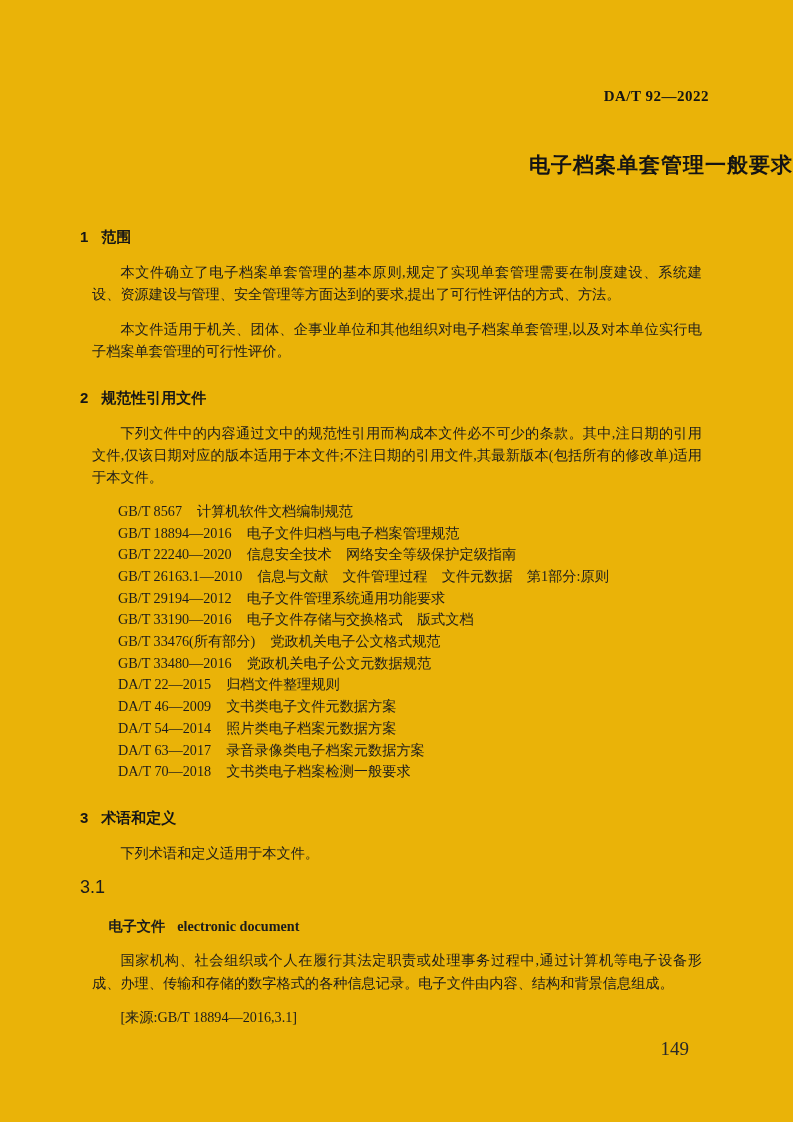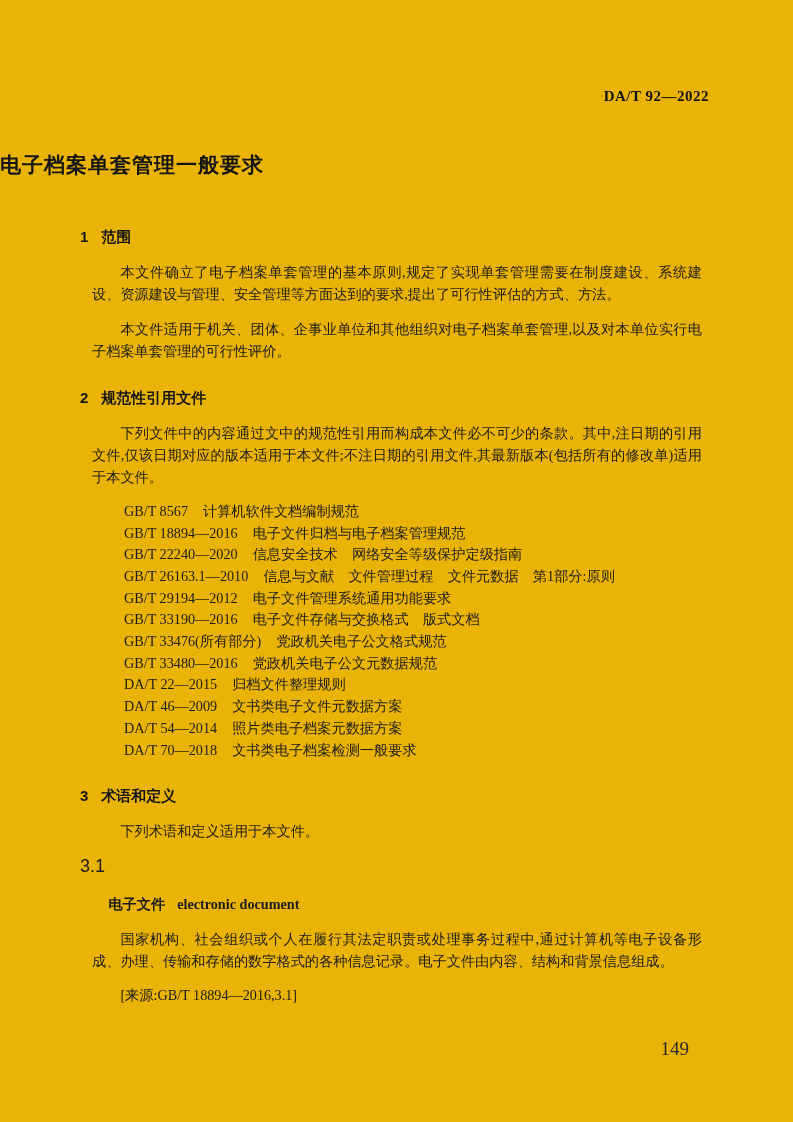--- a/index.html
+++ b/index.html
@@ -20,21 +20,21 @@
     font-weight: bold;
     letter-spacing: 0.5px;
     font-family: "Liberation Serif", "DejaVu Serif", serif;
     color: #141414;
   }
   .doc-title {
     position: absolute;
     top: 151px;
     left: 0;
     width: 100%;
-    text-align: left;
+    text-align: right;
     font-size: 21px;
     font-weight: bold;
     letter-spacing: 1px;
     font-family: "Liberation Sans", "DejaVu Sans", sans-serif;
     color: #141414;
   }
   .content {
     position: absolute;
     left: 80px;
     top: 226px;
@@ -53,21 +53,21 @@
   .body-para {
     margin: 12px;
     font-size: 14.2px;
     line-height: 22.4px;
     text-indent: 2em;
     text-align: justify;
     color: #1c1c1c;
   }
   .ref-list { margin: 1px 0 0 0; padding: 0 0 0 38px; list-style: none; }
   .ref-item { font-size: 14.2px; line-height: 21.7px; white-space: nowrap; }
-  .ref-code { display: inline-block; margin-right: 15px; margin-left: 6px; }
+  .ref-code { display: inline-block; margin-right: 15px; }
   .clause-num {
     margin: 2px 0 16px 0;
     font-family: "Liberation Sans", "DejaVu Sans", sans-serif;
     font-size: 18px;
     line-height: 22.4px;
     color: #1c1c1c;
   }
   .term-line {
     margin: 0;
     padding-left: 2em;
@@ -113,20 +113,21 @@
       <li class="ref-item"><span class="ref-code">GB/T 18894—2016</span><span>电子文件归档与电子档案管理规范</span></li>
       <li class="ref-item"><span class="ref-code">GB/T 22240—2020</span><span>信息安全技术　网络安全等级保护定级指南</span></li>
       <li class="ref-item"><span class="ref-code">GB/T 26163.1—2010</span><span>信息与文献　文件管理过程　文件元数据　第1部分:原则</span></li>
       <li class="ref-item"><span class="ref-code">GB/T 29194—2012</span><span>电子文件管理系统通用功能要求</span></li>
       <li class="ref-item"><span class="ref-code">GB/T 33190—2016</span><span>电子文件存储与交换格式　版式文档</span></li>
       <li class="ref-item"><span class="ref-code">GB/T 33476(所有部分)</span><span>党政机关电子公文格式规范</span></li>
       <li class="ref-item"><span class="ref-code">GB/T 33480—2016</span><span>党政机关电子公文元数据规范</span></li>
       <li class="ref-item"><span class="ref-code">DA/T 22—2015</span><span>归档文件整理规则</span></li>
       <li class="ref-item"><span class="ref-code">DA/T 46—2009</span><span>文书类电子文件元数据方案</span></li>
       <li class="ref-item"><span class="ref-code">DA/T 54—2014</span><span>照片类电子档案元数据方案</span></li>
+      <li class="ref-item"><span class="ref-code">DA/T 63—2017</span><span>录音录像类电子档案元数据方案</span></li>
       <li class="ref-item"><span class="ref-code">DA/T 70—2018</span><span>文书类电子档案检测一般要求</span></li>
     </ul>
 
     <div class="sec-heading">
       <span class="sec-num">3</span><span>术语和定义</span>
     </div>
     <p class="body-para">下列术语和定义适用于本文件。</p>
 
     <p class="clause-num">3.1</p>
 

